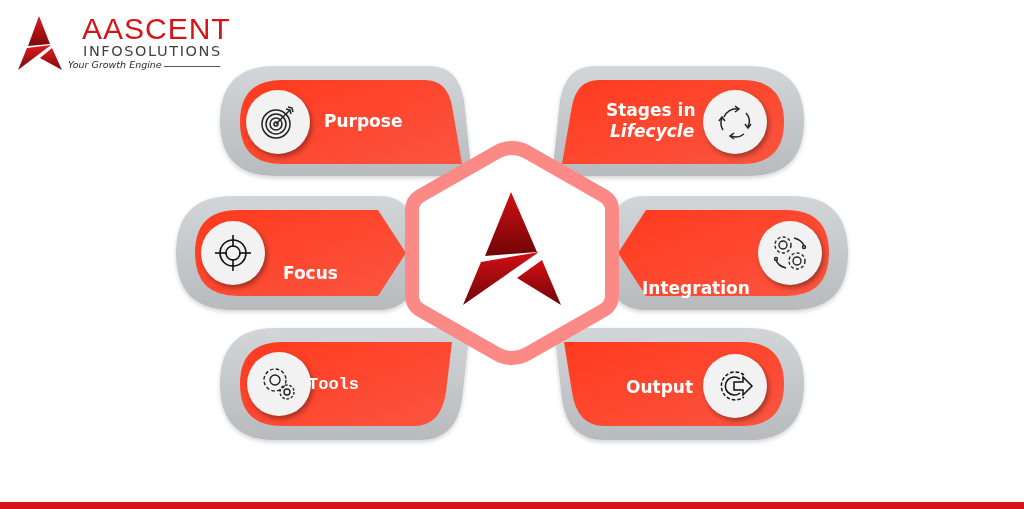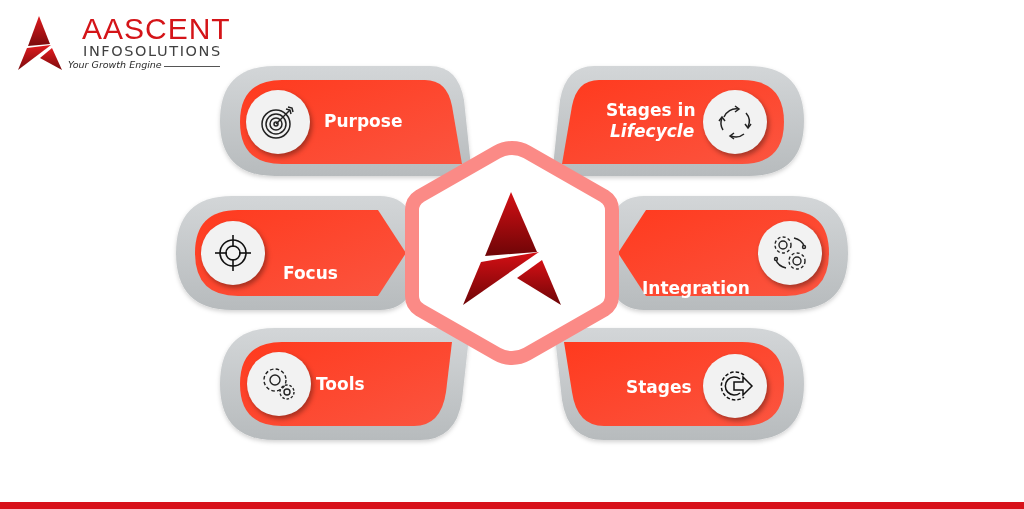--- a/index.html
+++ b/index.html
@@ -161,25 +161,25 @@
 
 <div>
   <div class="icon-circle" style="left:247px;top:352px;">
     <svg width="40" height="40" viewBox="0 0 40 40" fill="none" stroke="#222" stroke-width="1.4">
       <circle cx="16" cy="16" r="5"></circle>
         <circle cx="16" cy="16" r="11" stroke-dasharray="3.5 2.3"></circle>
       <circle cx="28" cy="28" r="3"></circle>
         <circle cx="28" cy="28" r="7" stroke-dasharray="2.6 1.8"></circle>
     </svg>
   </div>
-  <div class="card-label" style="left:316px;top:374px;">Tools</div>
+  <div class="card-label" style="left:308px;top:374px;font-family:Liberation Mono, monospace;">Tools</div>
 </div>
 
 <div>
-  <div class="card-label" style="left:626px;top:377px;">Stages</div>
+  <div class="card-label" style="left:626px;top:377px;">Output</div>
   <div class="icon-circle" style="left:703px;top:354px;">
     <svg width="42" height="42" viewBox="0 0 42 42" fill="none" stroke="#111" stroke-width="1.5">
       <path d="M30,10 A14,14 0 1 0 30,32" stroke-dasharray="3.5 2"></path>
       <path d="M26,14 A9,9 0 1 0 26,28"></path>
       <polygon points="20,17 29,17 29,12 38,21 29,30 29,25 20,25"></polygon>
     </svg>
   </div>
 </div>
 
 <div class="bottom-bar"></div>

